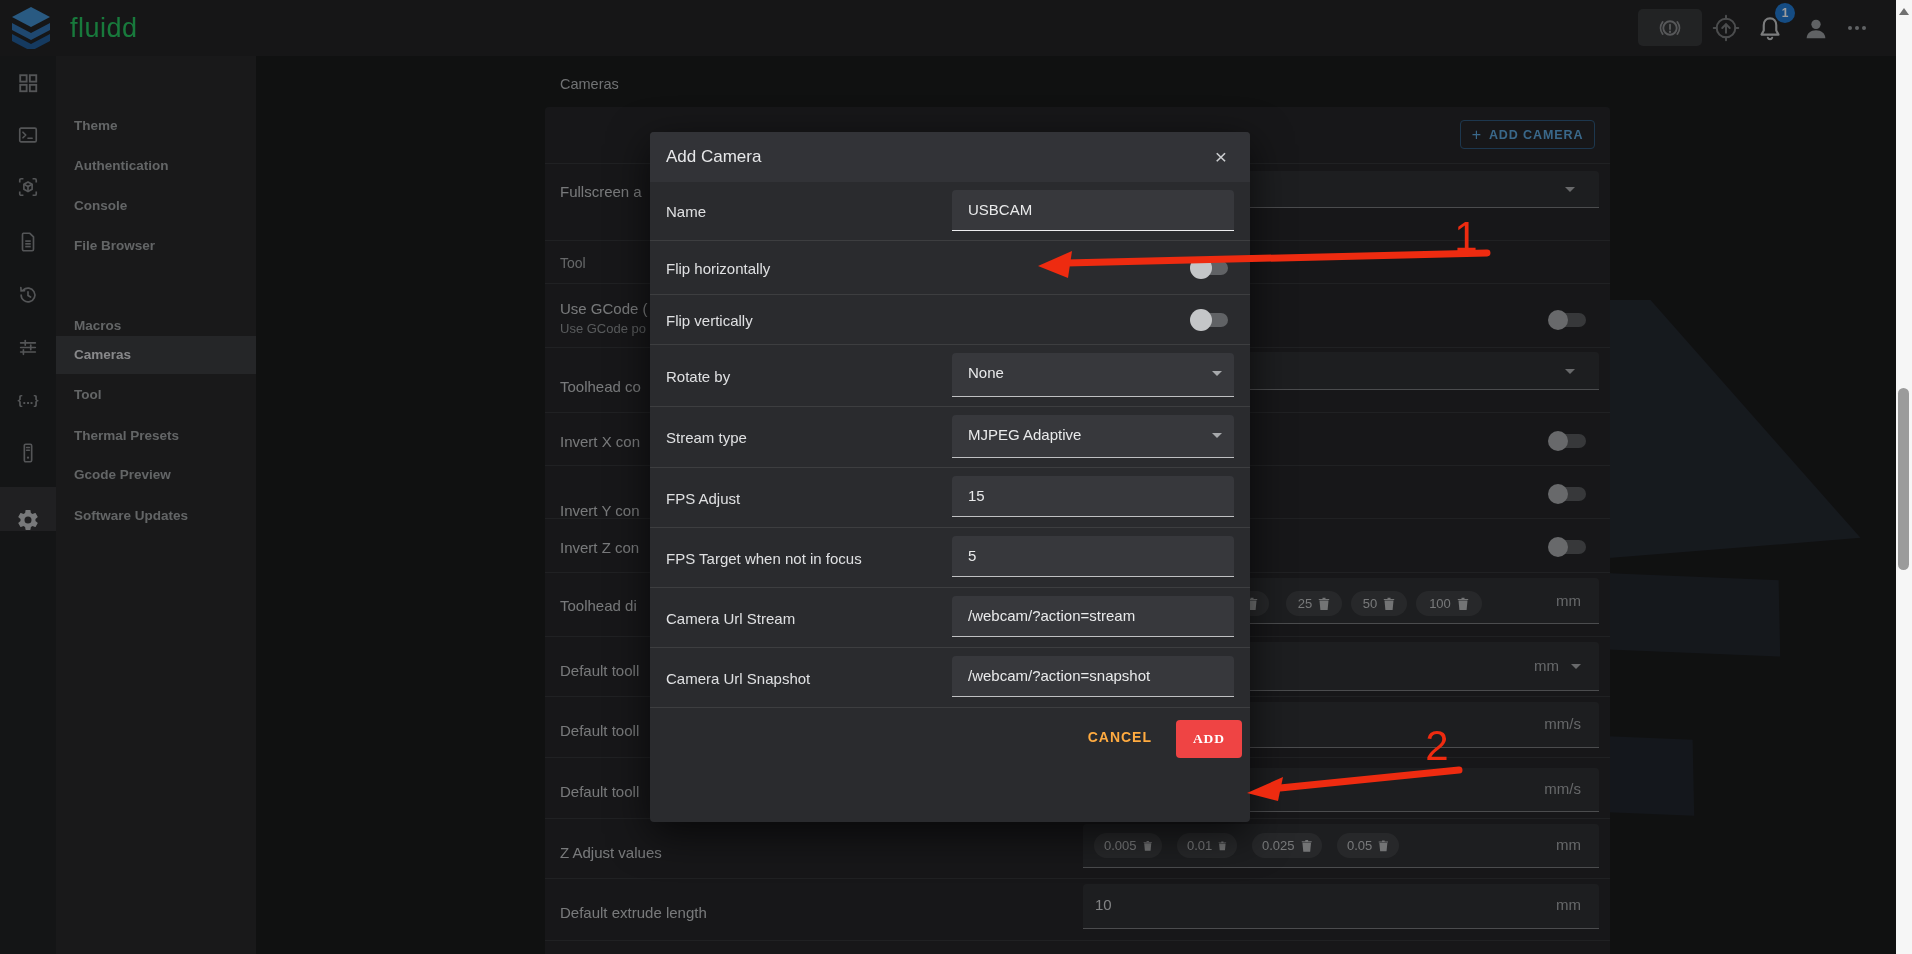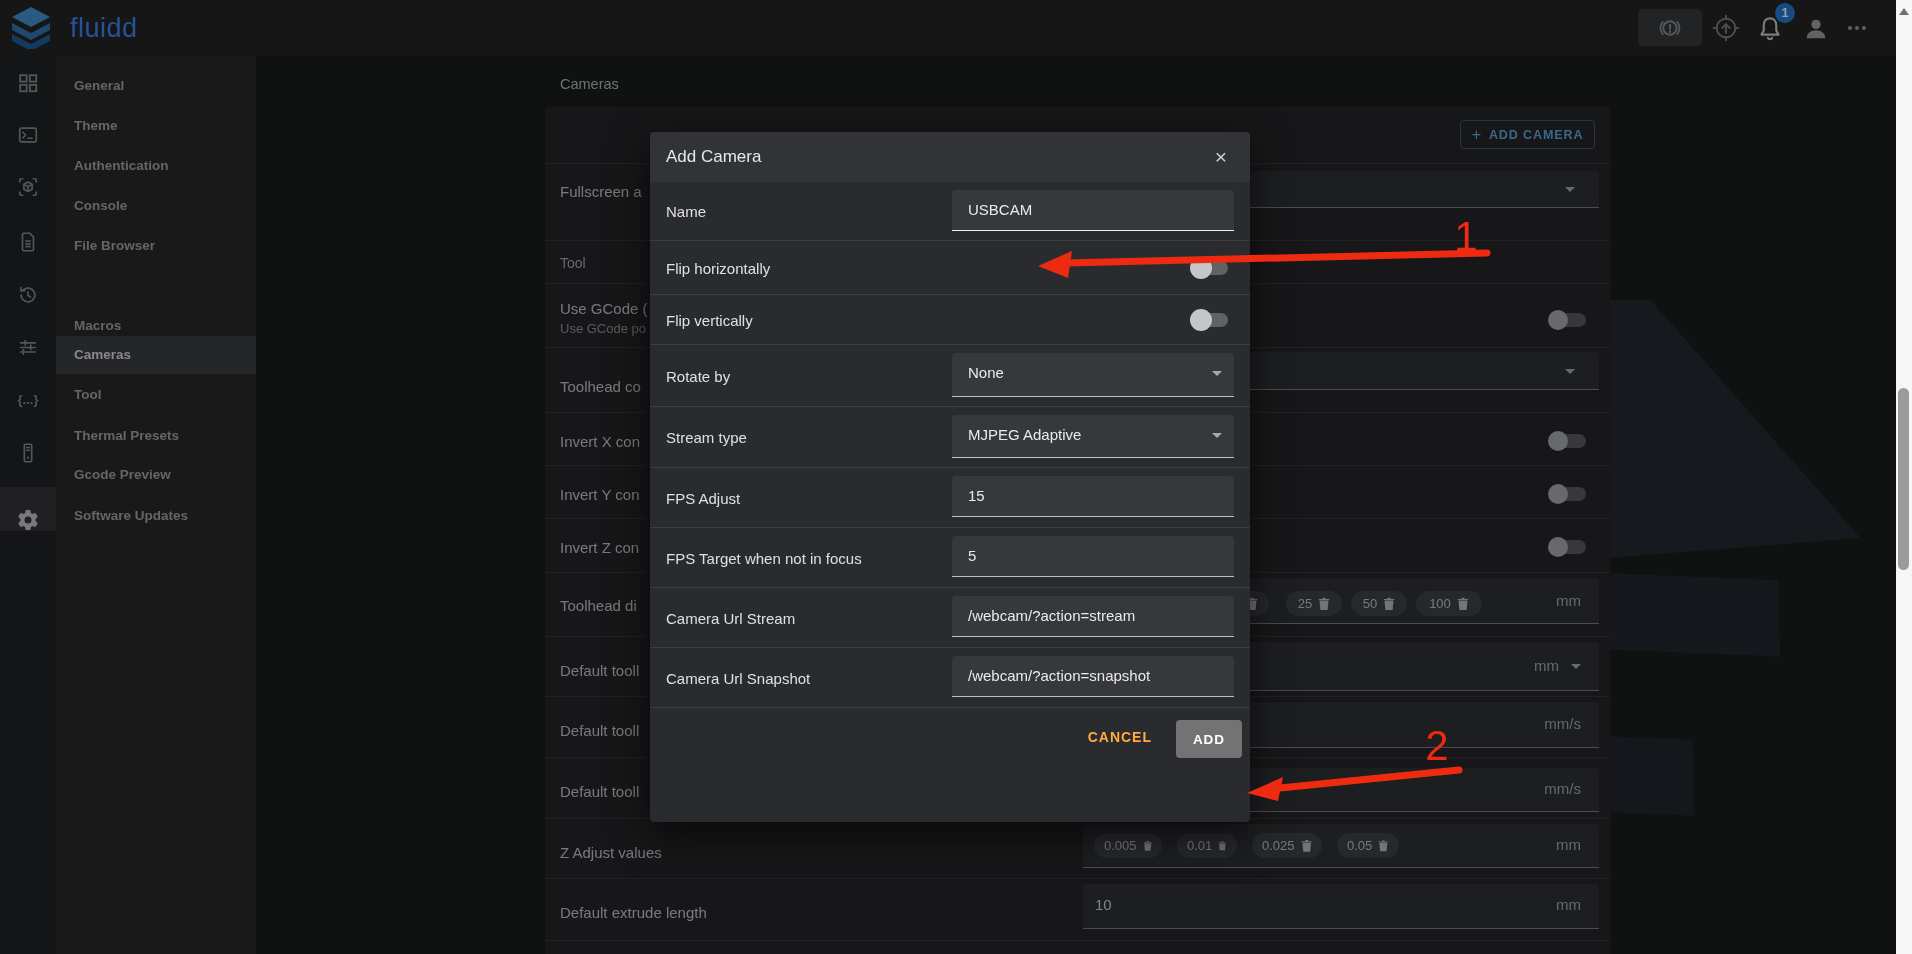--- a/index.html
+++ b/index.html
@@ -1,21 +1,21 @@
 <!DOCTYPE html>
 <html><head>
 <meta charset="utf-8">
 <style>
   html,body{margin:0;padding:0;background:#000;}
   *{box-sizing:border-box;font-family:"Liberation Sans",sans-serif;}
   #canvas{position:relative;width:1912px;height:954px;background:#151617;overflow:hidden;}
   .abs{position:absolute;}
   
   .topbar{position:absolute;left:0;top:0;width:1912px;height:56px;background:#1e1f21;}
-  .app-title{position:absolute;left:70px;top:0;height:56px;line-height:56px;font-size:27px;color:#3b82f6;letter-spacing:.5px;}
+  .app-title{position:absolute;left:70px;top:0;height:56px;line-height:56px;font-size:27px;color:#22c55e;letter-spacing:.5px;}
   .tb-btn{position:absolute;display:flex;align-items:center;justify-content:center;}
   .estop{left:1638px;top:9px;width:64px;height:37px;background:#333436;border-radius:5px;}
   .badge{position:absolute;left:1775px;top:3px;width:20px;height:20px;border-radius:50%;background:#1d78d4;color:#fff;font-size:12px;line-height:20px;text-align:center;font-weight:700;}
   .kebab span{display:block;width:4px;height:4px;border-radius:50%;background:#9a9da0;margin:3px auto;}
   
   .rail{position:absolute;left:0;top:56px;width:56px;height:898px;background:#1c1d1f;}
   .rail-ico{position:absolute;left:17px;width:22px;height:22px;color:#85888b;}
   .rail-active{position:absolute;left:0;top:431px;width:56px;height:44px;background:#2f3032;}
   .nav{position:absolute;left:56px;top:56px;width:200px;height:898px;background:#232426;}
   .nav-item{position:absolute;left:0;width:200px;height:38px;line-height:38px;padding-left:18px;font-size:13.5px;font-weight:700;color:#9fa2a4;cursor:pointer;}
@@ -48,21 +48,21 @@
   .mfield{position:absolute;right:16px;top:8px;width:282px;height:41px;background:#37383c;border-radius:4px 4px 0 0;border-bottom:1px solid #bfc0c2;font-size:15px;color:#e9eaeb;line-height:40px;padding-left:16px;}
   .mfield.focused{border-bottom:1px solid #ececee;}
   .mselect .sel-caret{position:absolute;right:12px;top:18px;}
   .mtoggle{position:absolute;right:22px;top:50%;transform:translateY(-50%);width:36px;height:14px;border-radius:7px;}
   .mtoggle .knob{position:absolute;top:50%;transform:translateY(-50%);border-radius:50%;}
   .mtoggle.on{background:#1e5d93;}
   .mtoggle.on .knob{right:-2px;width:24px;height:24px;background:#2699f0;}
   .mtoggle.off{background:#606265;}
   .mtoggle.off .knob{left:-2px;width:22px;height:22px;background:#c4c6c8;}
   .btn-cancel{position:absolute;right:92px;top:20px;font-size:14px;font-weight:700;letter-spacing:1px;color:#ffab40;background:none;border:none;cursor:pointer;}
-  .btn-add{position:absolute;right:8px;top:12px;width:66px;height:38px;background:#737373;border:none;border-radius:4px;color:#fff;font-size:13.5px;font-weight:700;letter-spacing:1px;cursor:pointer;}
+  .btn-add{position:absolute;right:8px;top:12px;width:66px;height:38px;background:#ef4444;border:none;border-radius:4px;color:#fff;font-size:13.5px;font-weight:700;letter-spacing:1px;cursor:pointer;font-family:Liberation Serif, serif;}
   
   .anno{position:absolute;left:0;top:0;width:1912px;height:954px;z-index:70;pointer-events:none;}
   .scrollbar{position:absolute;left:1896px;top:0;width:16px;height:954px;background:#f6f6f6;z-index:80;}
   .sb-thumb{position:absolute;left:2px;top:388px;width:11px;height:182px;background:#9b9b9b;border-radius:6px;}
   .sb-up{position:absolute;left:3px;top:8px;width:0;height:0;border-left:5px solid transparent;border-right:5px solid transparent;border-bottom:7px solid #707070;}
   svg{display:block;}
 </style>
 </head>
 <body>
 
@@ -183,21 +183,20 @@
     </div>
     <div class="rail-ico" style="top:452px;left:16px;width:24px;height:24px;">
       <svg width="24" height="24" viewBox="0 0 24 24" fill="#c2c4c6">
         <path d="M12,15.5A3.5,3.5 0 0,1 8.5,12A3.5,3.5 0 0,1 12,8.5A3.5,3.5 0 0,1 15.5,12A3.5,3.5 0 0,1 12,15.5M19.43,12.97C19.47,12.65 19.5,12.33 19.5,12C19.5,11.67 19.47,11.34 19.43,11L21.54,9.37C21.73,9.22 21.78,8.95 21.66,8.73L19.66,5.27C19.54,5.05 19.27,4.96 19.05,5.05L16.56,6.05C16.04,5.66 15.5,5.32 14.87,5.07L14.5,2.42C14.46,2.18 14.25,2 14,2H10C9.75,2 9.54,2.18 9.5,2.42L9.13,5.07C8.5,5.32 7.96,5.66 7.44,6.05L4.95,5.05C4.73,4.96 4.46,5.05 4.34,5.27L2.34,8.73C2.21,8.95 2.27,9.22 2.46,9.37L4.57,11C4.53,11.34 4.5,11.67 4.5,12C4.5,12.33 4.53,12.65 4.57,12.97L2.46,14.63C2.27,14.78 2.21,15.05 2.34,15.27L4.34,18.73C4.46,18.95 4.73,19.03 4.95,18.95L7.44,17.94C7.96,18.34 8.5,18.68 9.13,18.93L9.5,21.58C9.54,21.82 9.75,22 10,22H14C14.25,22 14.46,21.82 14.5,21.58L14.87,18.93C15.5,18.67 16.04,18.34 16.56,17.94L19.05,18.95C19.27,19.03 19.54,18.95 19.66,18.73L21.66,15.27C21.78,15.05 21.73,14.78 21.54,14.63L19.43,12.97Z"></path>
       </svg>
     </div>
   </div>
 
   <div class="nav">
     <div class="nav-band"></div>
-    <div class="nav-item" style="top:11px;">General</div>
     <div class="nav-item" style="top:51px;">Theme</div>
     <div class="nav-item" style="top:91px;">Authentication</div>
     <div class="nav-item" style="top:131px;">Console</div>
     <div class="nav-item" style="top:171px;">File Browser</div>
     <div class="nav-item" style="top:251px;">Macros</div>
     <div class="nav-item active" style="top:280px;">Cameras</div>
     <div class="nav-item" style="top:320px;">Tool</div>
     <div class="nav-item" style="top:361px;">Thermal Presets</div>
     <div class="nav-item" style="top:400px;">Gcode Preview</div>
     <div class="nav-item" style="top:441px;">Software Updates</div>
@@ -245,21 +244,21 @@
     </div>
     <div class="divider" style="top:305px;"></div>
 
     <div class="row-label" style="top:326px;">Invert X con</div>
     <div>
       <div class="toggle-off-track" style="left:1007px;top:327px;"></div>
       <div class="toggle-off-knob" style="left:1003px;top:324px;"></div>
     </div>
     <div class="divider" style="top:358px;"></div>
 
-    <div class="row-label" style="top:379px;">Invert Y con</div>
+    <div class="row-label" style="top:395px;">Invert Y con</div>
     <div>
       <div class="toggle-off-track" style="left:1007px;top:380px;"></div>
       <div class="toggle-off-knob" style="left:1003px;top:377px;"></div>
     </div>
     <div class="divider" style="top:411px;"></div>
 
     <div class="row-label" style="top:432px;">Invert Z con</div>
     <div>
       <div class="toggle-off-track" style="left:1007px;top:433px;"></div>
       <div class="toggle-off-knob" style="left:1003px;top:430px;"></div>

